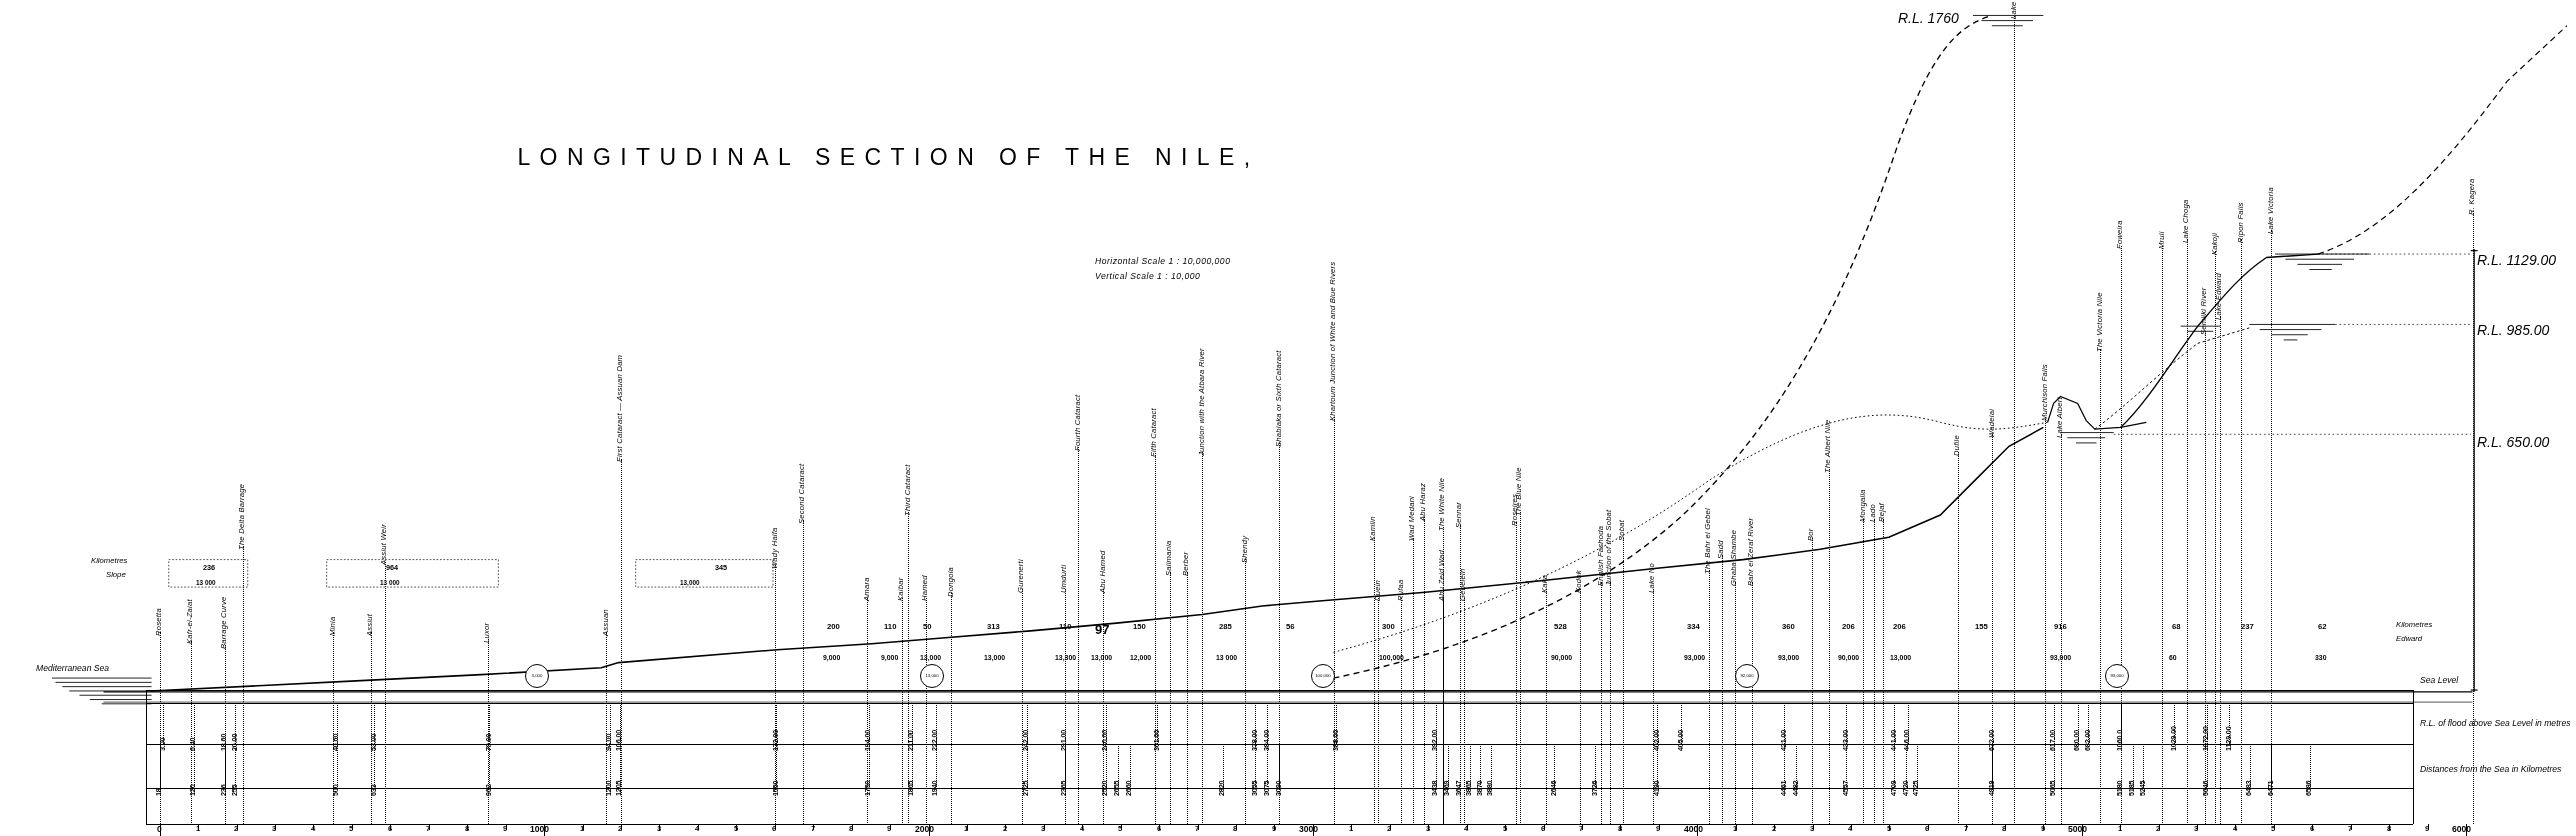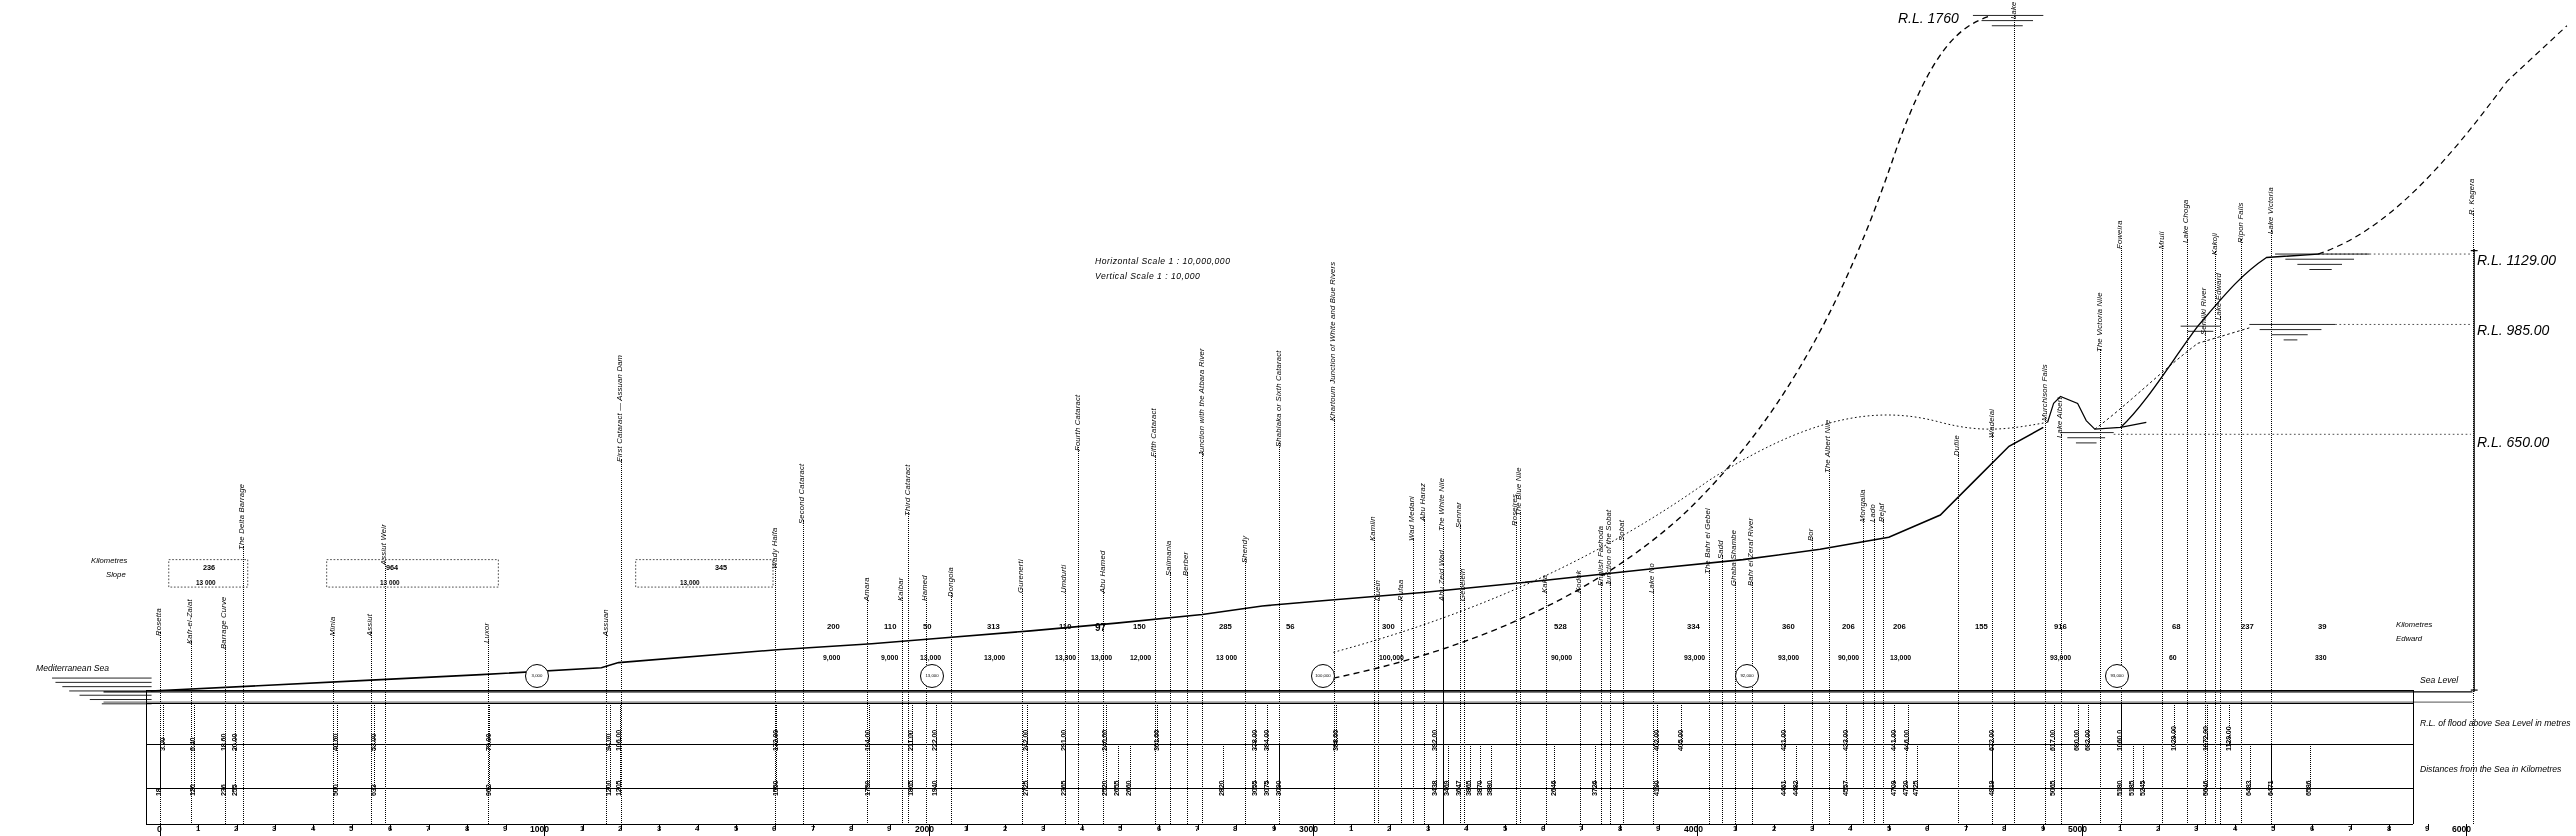--- a/index.html
+++ b/index.html
@@ -143,20 +143,21 @@
 
   
   .minibox { position: absolute; font-size: 7.3px; font-weight: bold; }
   .minilbl { position: absolute; font-size: 7.7px; font-style: italic; white-space: nowrap; }
 </style>
 </head>
 <body>
 
 <div id="sheet">
 
+  <div id="main-title">LONGITUDINAL  SECTION  OF  THE  NILE,</div>
   <div id="scale-block">
     <div>Horizontal Scale  1 : 10,000,000</div>
     <div>Vertical Scale  1 : 10,000</div>
   </div>
 
   <svg class="abs" style="left:0;top:0;width:2576px;height:836px;" viewBox="0 0 3000 974">
 
     <path d="M1553,790 C1700,760 1850,700 1960,600 C2060,505 2140,380 2210,170 C2250,60 2280,30 2320,18" fill="none" stroke="#000" stroke-width="1.6" stroke-dasharray="7,5"></path>
 
     <path d="M175,805 L300,799 L420,793 L560,786 L700,778 L720,772 L905,757
@@ -388,21 +389,21 @@
       <div class="hlabel b" style="left: 827px; top: 622px; font-size: 7.7px;">200</div>
       <div class="hlabel b" style="left: 823px; top: 654px; font-size: 6.9px;">9,000</div>
       <div class="hlabel b" style="left: 884px; top: 622px; font-size: 7.7px;">110</div>
       <div class="hlabel b" style="left: 881px; top: 654px; font-size: 6.9px;">9,000</div>
       <div class="hlabel b" style="left: 923px; top: 622px; font-size: 7.7px;">50</div>
       <div class="hlabel b" style="left: 920px; top: 654px; font-size: 6.9px;">13,000</div>
       <div class="hlabel b" style="left: 987px; top: 622px; font-size: 7.7px;">313</div>
       <div class="hlabel b" style="left: 984px; top: 654px; font-size: 6.9px;">13,000</div>
       <div class="hlabel b" style="left: 1059px; top: 622px; font-size: 7.7px;">110</div>
       <div class="hlabel b" style="left: 1055px; top: 654px; font-size: 6.9px;">13,300</div>
-      <div class="hlabel b" style="left: 1095px; top: 622px; font-size: 10px;">97</div>
+      <div class="hlabel b" style="left: 1095px; top: 622px; font-size: 13px;">97</div>
       <div class="hlabel b" style="left: 1091px; top: 654px; font-size: 6.9px;">13,000</div>
       <div class="hlabel b" style="left: 1133px; top: 622px; font-size: 7.7px;">150</div>
       <div class="hlabel b" style="left: 1130px; top: 654px; font-size: 6.9px;">12,000</div>
       <div class="hlabel b" style="left: 1219px; top: 622px; font-size: 7.7px;">285</div>
       <div class="hlabel b" style="left: 1216px; top: 654px; font-size: 6.9px;">13 000</div>
       <div class="hlabel b" style="left: 1286px; top: 622px; font-size: 7.7px;">56</div>
       <div class="hlabel b" style="left: 1382px; top: 622px; font-size: 7.7px;">300</div>
       <div class="hlabel b" style="left: 1379px; top: 654px; font-size: 6.9px;">100,000</div>
       <div class="hlabel b" style="left: 1554px; top: 622px; font-size: 7.7px;">528</div>
       <div class="hlabel b" style="left: 1551px; top: 654px; font-size: 6.9px;">90,000</div>
@@ -413,21 +414,21 @@
       <div class="hlabel b" style="left: 1842px; top: 622px; font-size: 7.7px;">206</div>
       <div class="hlabel b" style="left: 1838px; top: 654px; font-size: 6.9px;">90,000</div>
       <div class="hlabel b" style="left: 1893px; top: 622px; font-size: 7.7px;">206</div>
       <div class="hlabel b" style="left: 1890px; top: 654px; font-size: 6.9px;">13,000</div>
       <div class="hlabel b" style="left: 1975px; top: 622px; font-size: 7.7px;">155</div>
       <div class="hlabel b" style="left: 2054px; top: 622px; font-size: 7.7px;">916</div>
       <div class="hlabel b" style="left: 2050px; top: 654px; font-size: 6.9px;">93,000</div>
       <div class="hlabel b" style="left: 2172px; top: 622px; font-size: 7.7px;">68</div>
       <div class="hlabel b" style="left: 2169px; top: 654px; font-size: 6.9px;">60</div>
       <div class="hlabel b" style="left: 2241px; top: 622px; font-size: 7.7px;">237</div>
-      <div class="hlabel b" style="left: 2318px; top: 622px; font-size: 7.7px;">39</div>
+      <div class="hlabel b" style="left: 2318px; top: 622px; font-size: 7.7px;">62</div>
       <div class="hlabel b" style="left: 2315px; top: 654px; font-size: 6.9px;">330</div>
       <div class="minibox" style="left: 203px; top: 563px;">236</div>
       <div class="minibox" style="left: 196px; top: 579px; font-size: 6.4px;">13 000</div>
       <div class="minibox" style="left: 386px; top: 563px;">964</div>
       <div class="minibox" style="left: 380px; top: 579px; font-size: 6.4px;">13 000</div>
       <div class="minibox" style="left: 687px; top: 563px; padding-left: 28px;">345</div>
       <div class="minibox" style="left: 680px; top: 579px; font-size: 6.4px;">13,000</div>
     </div>
 
   <div id="gauges-host">

